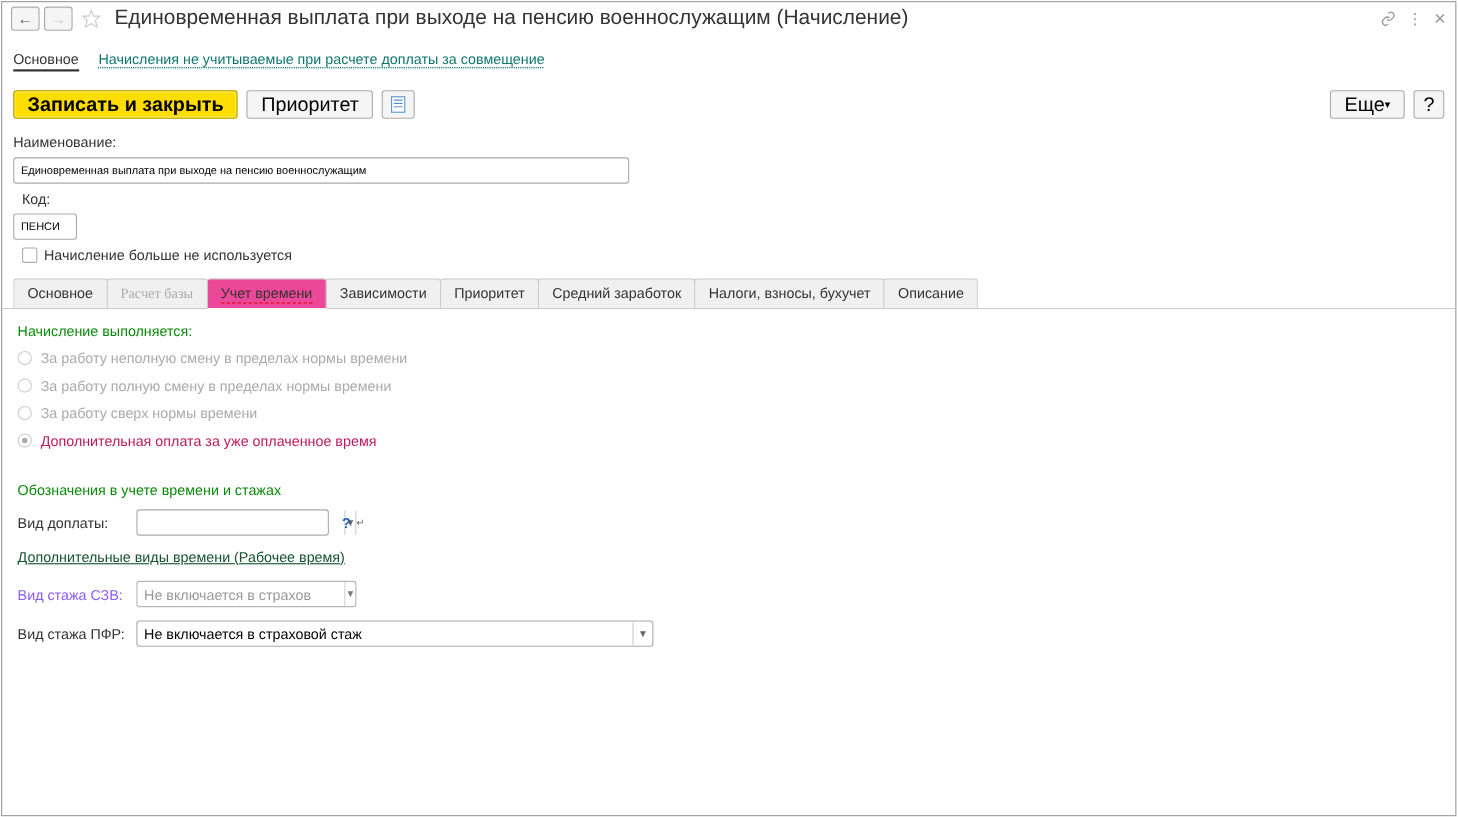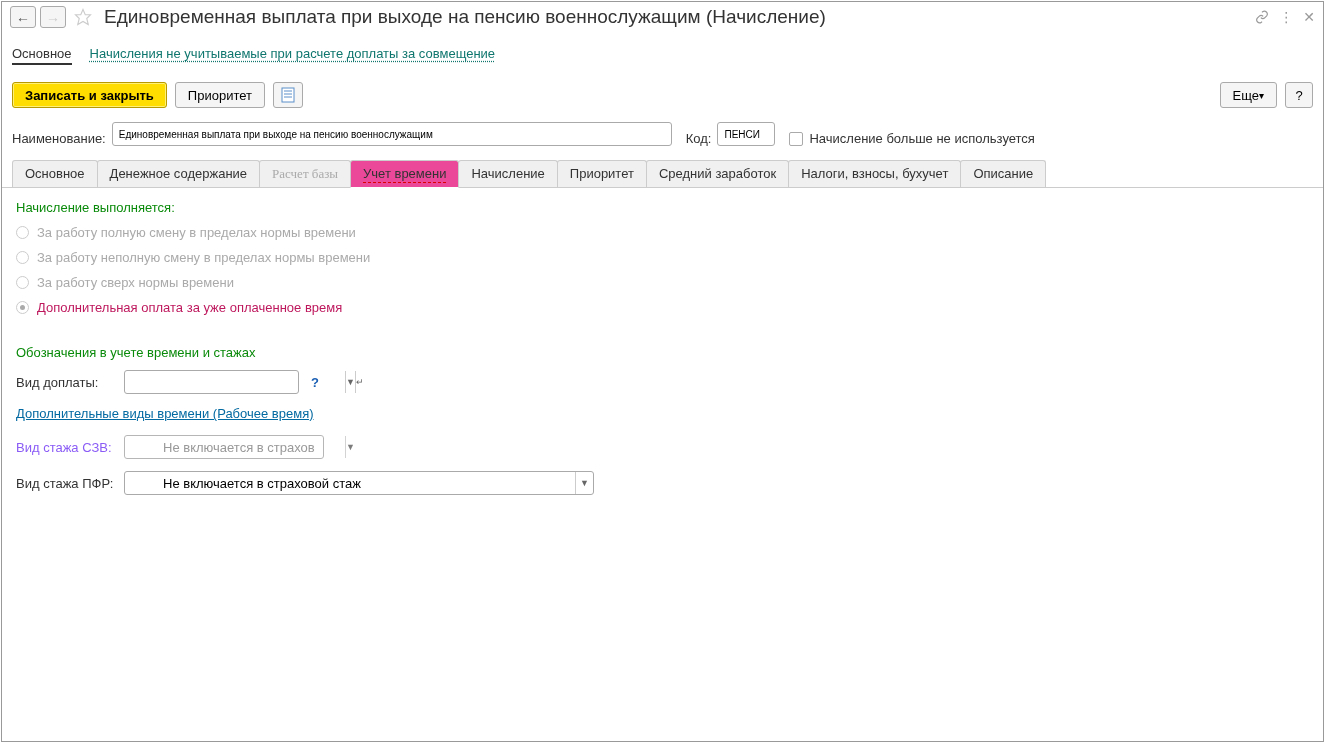--- a/index.html
+++ b/index.html
@@ -16,28 +16,28 @@
 .title-action { cursor: pointer; font-size: 14px; }
 
 
 .section-tabs { display: flex; gap: 18px; padding: 12px 10px 8px; border-bottom: 1px solid transparent; }
 .section-tab { cursor: pointer; padding: 2px 0; }
 .section-tab.active { border-bottom: 2px solid #333; }
 .section-tab.link { color: #0f766e; text-decoration: underline dotted; text-underline-offset: 3px; }
 
 
 .toolbar { display: flex; align-items: center; padding: 8px 10px; gap: 8px; }
-.btn { border: 1px solid #aaa; background: #f5f5f5; border-radius: 3px; padding: 4px 12px; cursor: pointer; font-size: 13px; height: 26px; display: flex; align-items: center; }
+.btn { border: 1px solid #aaa; background: #f5f5f5; border-radius: 3px; padding: 4px 12px; cursor: pointer; font-size: 18px; height: 26px; display: flex; align-items: center; }
 .btn-primary { background: #ffdd00; border: 1px solid #b89a00; font-weight: bold; box-shadow: inset 0 0 0 1px #fff176; }
 .btn-icon { width: 30px; justify-content: center; padding: 0; }
 .toolbar-spacer { flex: 1; }
 .btn-more::after { content: " ▾"; font-size: 10px; }
 
 
-.form-row { display: flex; align-items: flex-end; padding: 6px 10px; gap: 6px; }
+.form-row { display: flex; align-items: flex-start; padding: 6px 10px; gap: 6px; flex-direction: column; }
 .form-label { white-space: nowrap; }
 .text-input { border: 1px solid #aaa; border-radius: 3px; padding: 3px 6px; font-size: 10px; height: 24px; }
 .input-name { width: 560px; }
 .input-code { width: 58px; }
 .checkbox-wrap { display: flex; align-items: center; gap: 6px; margin-left: 8px; }
 .checkbox { width: 14px; height: 14px; border: 1px solid #aaa; border-radius: 2px; }
 
 
 .main-tabs { display: flex; padding: 8px 10px 0; gap: 0; border-bottom: 1px solid #ccc; }
 .main-tab { border: 1px solid #ccc; border-bottom: none; background: #f0f0f0; padding: 5px 12px; cursor: pointer; position: relative; margin-right: -1px; border-radius: 3px 3px 0 0; }
@@ -53,28 +53,28 @@
 .radio-group { display: flex; flex-direction: column; gap: 10px; }
 .radio-item { display: flex; align-items: center; gap: 8px; color: #aaa; }
 .radio-item.checked { color: #be185d; }
 .radio { width: 13px; height: 13px; border: 1px solid #ccc; border-radius: 50%; display: flex; align-items: center; justify-content: center; flex-shrink: 0; }
 .radio.checked::after { content: ""; width: 5px; height: 5px; background: #aaa; border-radius: 50%; }
 
 .field-row { display: flex; align-items: center; gap: 8px; margin-bottom: 12px; }
 .field-label { width: 100px; white-space: nowrap; }
 .field-label.disabled { color: #8b5cf6; }
 .combo { display: flex; border: 1px solid #aaa; border-radius: 3px; height: 24px; background: #fff; }
-.combo-input { border: none; padding: 2px 6px; font-size: 13px; flex: 1; outline: none; background: transparent; margin-left: 32px; }
+.combo-input { border: none; padding: 2px 6px; font-size: 13px; flex: 1; outline: none; background: transparent; }
 .combo-btn { width: 18px; border-left: 1px solid #ccc; display: flex; align-items: center; justify-content: center; font-size: 9px; color: #666; cursor: pointer; }
 .combo-175 { width: 175px; }
 .combo-200 { width: 200px; }
 .combo-460 { width: 470px; }
 .help-icon { color: #1a5fb4; font-weight: bold; cursor: pointer; margin-left: 4px; }
 .link-row { margin: 8px 0 14px; }
-.link { color: #0369a1; text-decoration: underline; cursor: pointer; }
+.link { color: #14532d; text-decoration: underline; cursor: pointer; }
 
 svg { display: block; }
 </style>
 </head>
 <body>
 
 <div class="window">
 
   <div class="titlebar">
     <div class="nav-btn">←</div>
@@ -124,41 +124,40 @@
     <span class="form-label" style="margin-left:8px">Код:</span>
     <input class="text-input input-code" value="ПЕНСИ" style="">
     <div class="checkbox-wrap">
       <div class="checkbox"></div>
       <span>Начисление больше не используется</span>
     </div>
   </div>
 
   <div class="main-tabs">
     <div class="main-tab"><span class="tab-label">Основное</span></div>
-    <div class="main-tab"><span class="tab-label">Денежное содержание</span></div>
     <div class="main-tab disabled"><span class="tab-label">Расчет базы</span></div>
     <div class="main-tab active"><span class="tab-label">Учет времени</span></div>
-    <div class="main-tab"><span class="tab-label">Начисление</span></div>
+    <div class="main-tab"><span class="tab-label">Зависимости</span></div>
     <div class="main-tab"><span class="tab-label">Приоритет</span></div>
     <div class="main-tab"><span class="tab-label">Средний заработок</span></div>
     <div class="main-tab"><span class="tab-label">Налоги, взносы, бухучет</span></div>
     <div class="main-tab"><span class="tab-label">Описание</span></div>
   </div>
 
   <div class="tab-content">
     <div class="col-left">
       <div class="section-header">Начисление выполняется:</div>
       <div class="radio-group">
         <div class="radio-item">
           <div class="radio"></div>
-          <span>За работу полную смену в пределах нормы времени</span>
+          <span>За работу неполную смену в пределах нормы времени</span>
         </div>
         <div class="radio-item">
           <div class="radio"></div>
-          <span>За работу неполную смену в пределах нормы времени</span>
+          <span>За работу полную смену в пределах нормы времени</span>
         </div>
         <div class="radio-item">
           <div class="radio"></div>
           <span>За работу сверх нормы времени</span>
         </div>
         <div class="radio-item checked">
           <div class="radio checked"></div>
           <span>Дополнительная оплата за уже оплаченное время</span>
         </div>
       </div>

